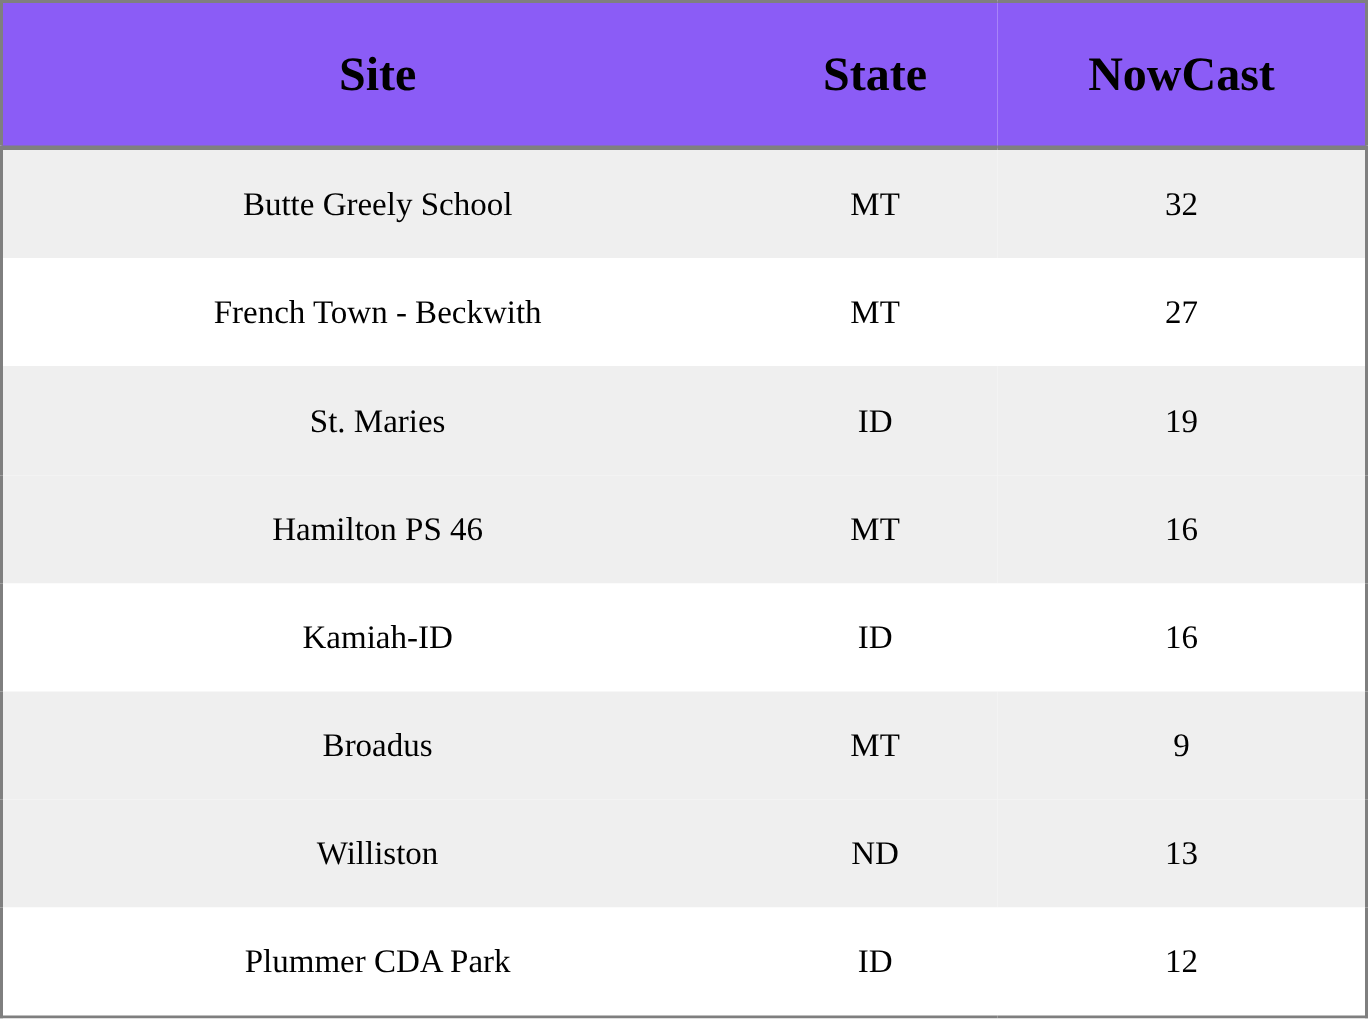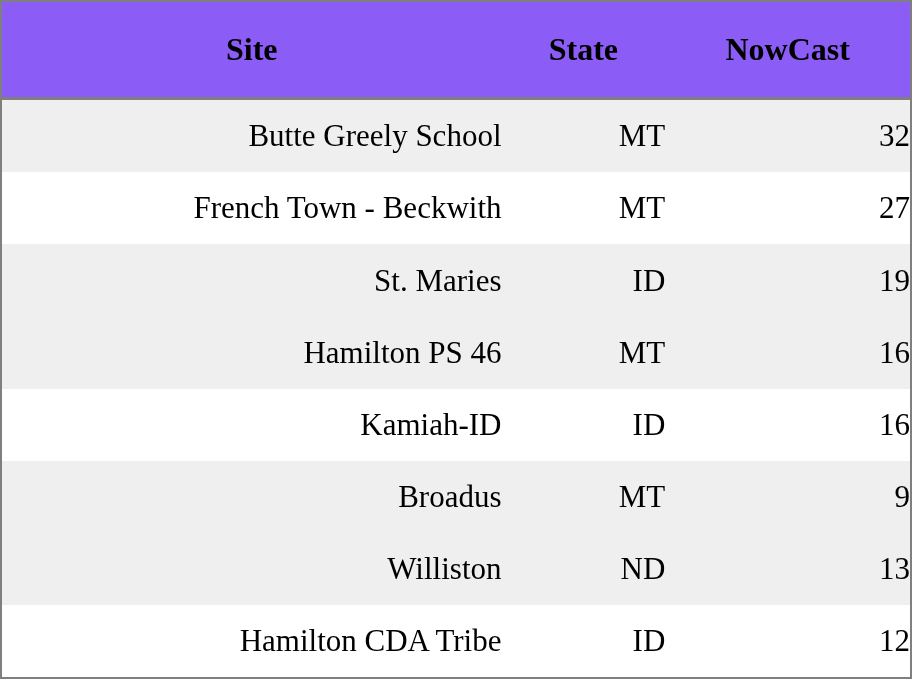--- a/index.html
+++ b/index.html
@@ -29,23 +29,23 @@
     background: #8b5cf6;
     font-weight: bold;
     font-size: 32px;
     text-align: center;
     vertical-align: middle;
     height: 95px;
     border-bottom: 3px solid #7f7f7f;
     padding: 0;
   }
   tbody td {
-    text-align: right;
+    text-align: center;
     vertical-align: middle;
-    font-size: 31px;
+    font-size: 22px;
     height: 56px;
     padding: 0;
   }
   tbody tr.alt { background: #efefef; }
   tbody tr     { background: #ffffff; }
 </style>
 </head>
 <body>
 
 <div class="screen">
@@ -92,19 +92,19 @@
         <td>Broadus</td>
         <td>MT</td>
         <td>9</td>
       </tr>
       <tr class="alt">
         <td>Williston</td>
         <td>ND</td>
         <td>13</td>
       </tr>
       <tr>
-        <td>Hamilton CDA Tribe</td>
+        <td>Plummer CDA Park</td>
         <td>ID</td>
         <td>12</td>
       </tr>
     </tbody>
   </table>
 </div>
 
 </body></html>

